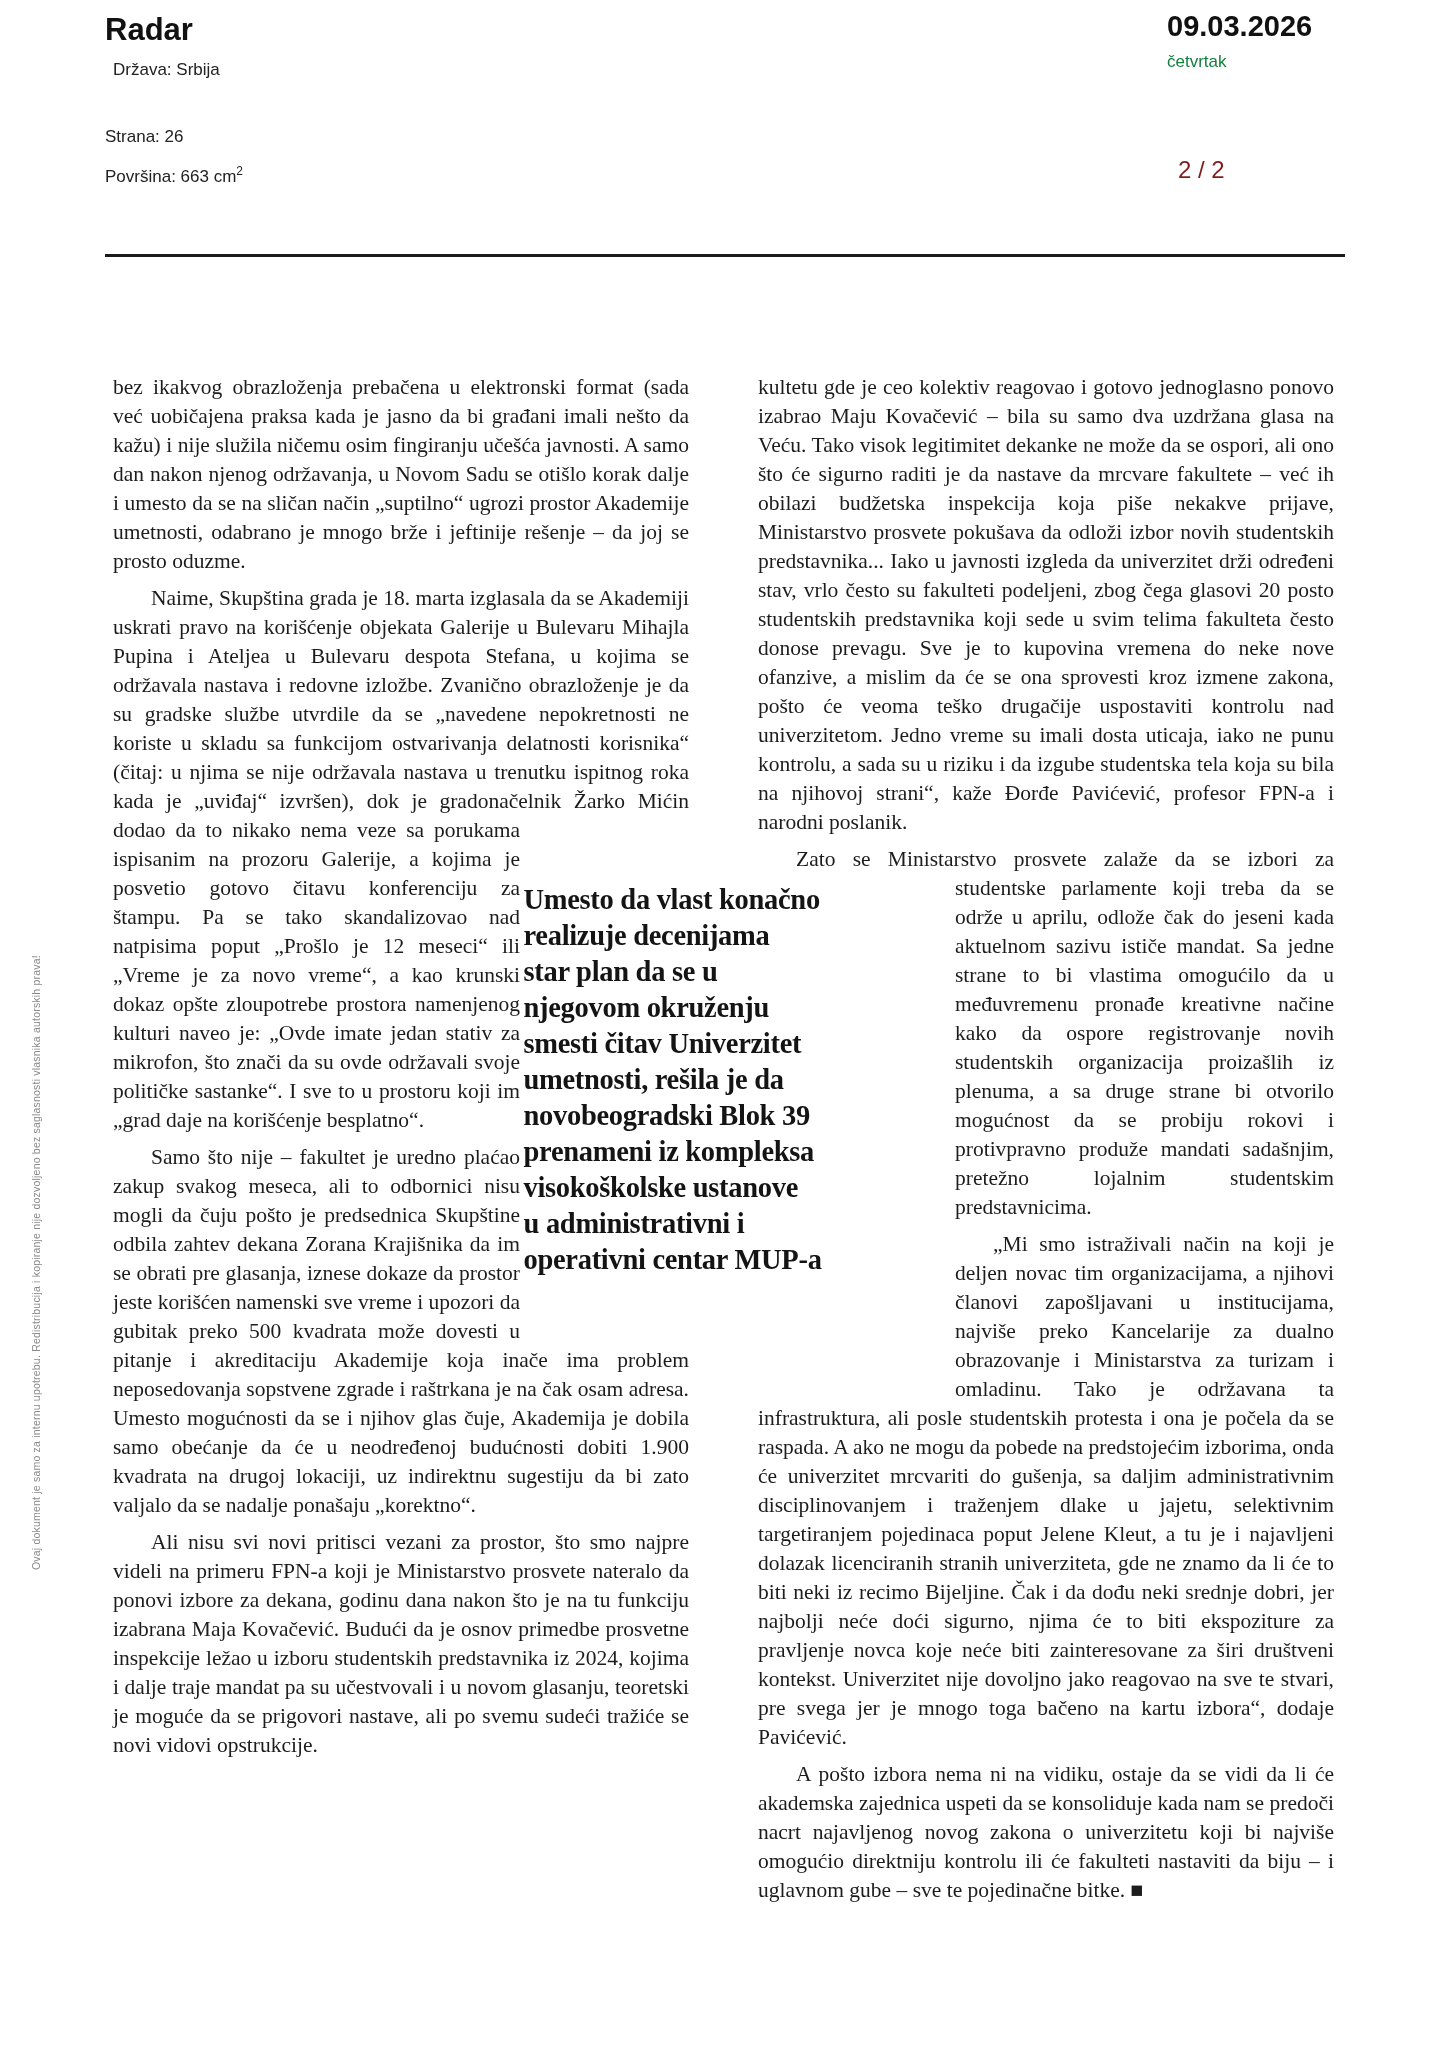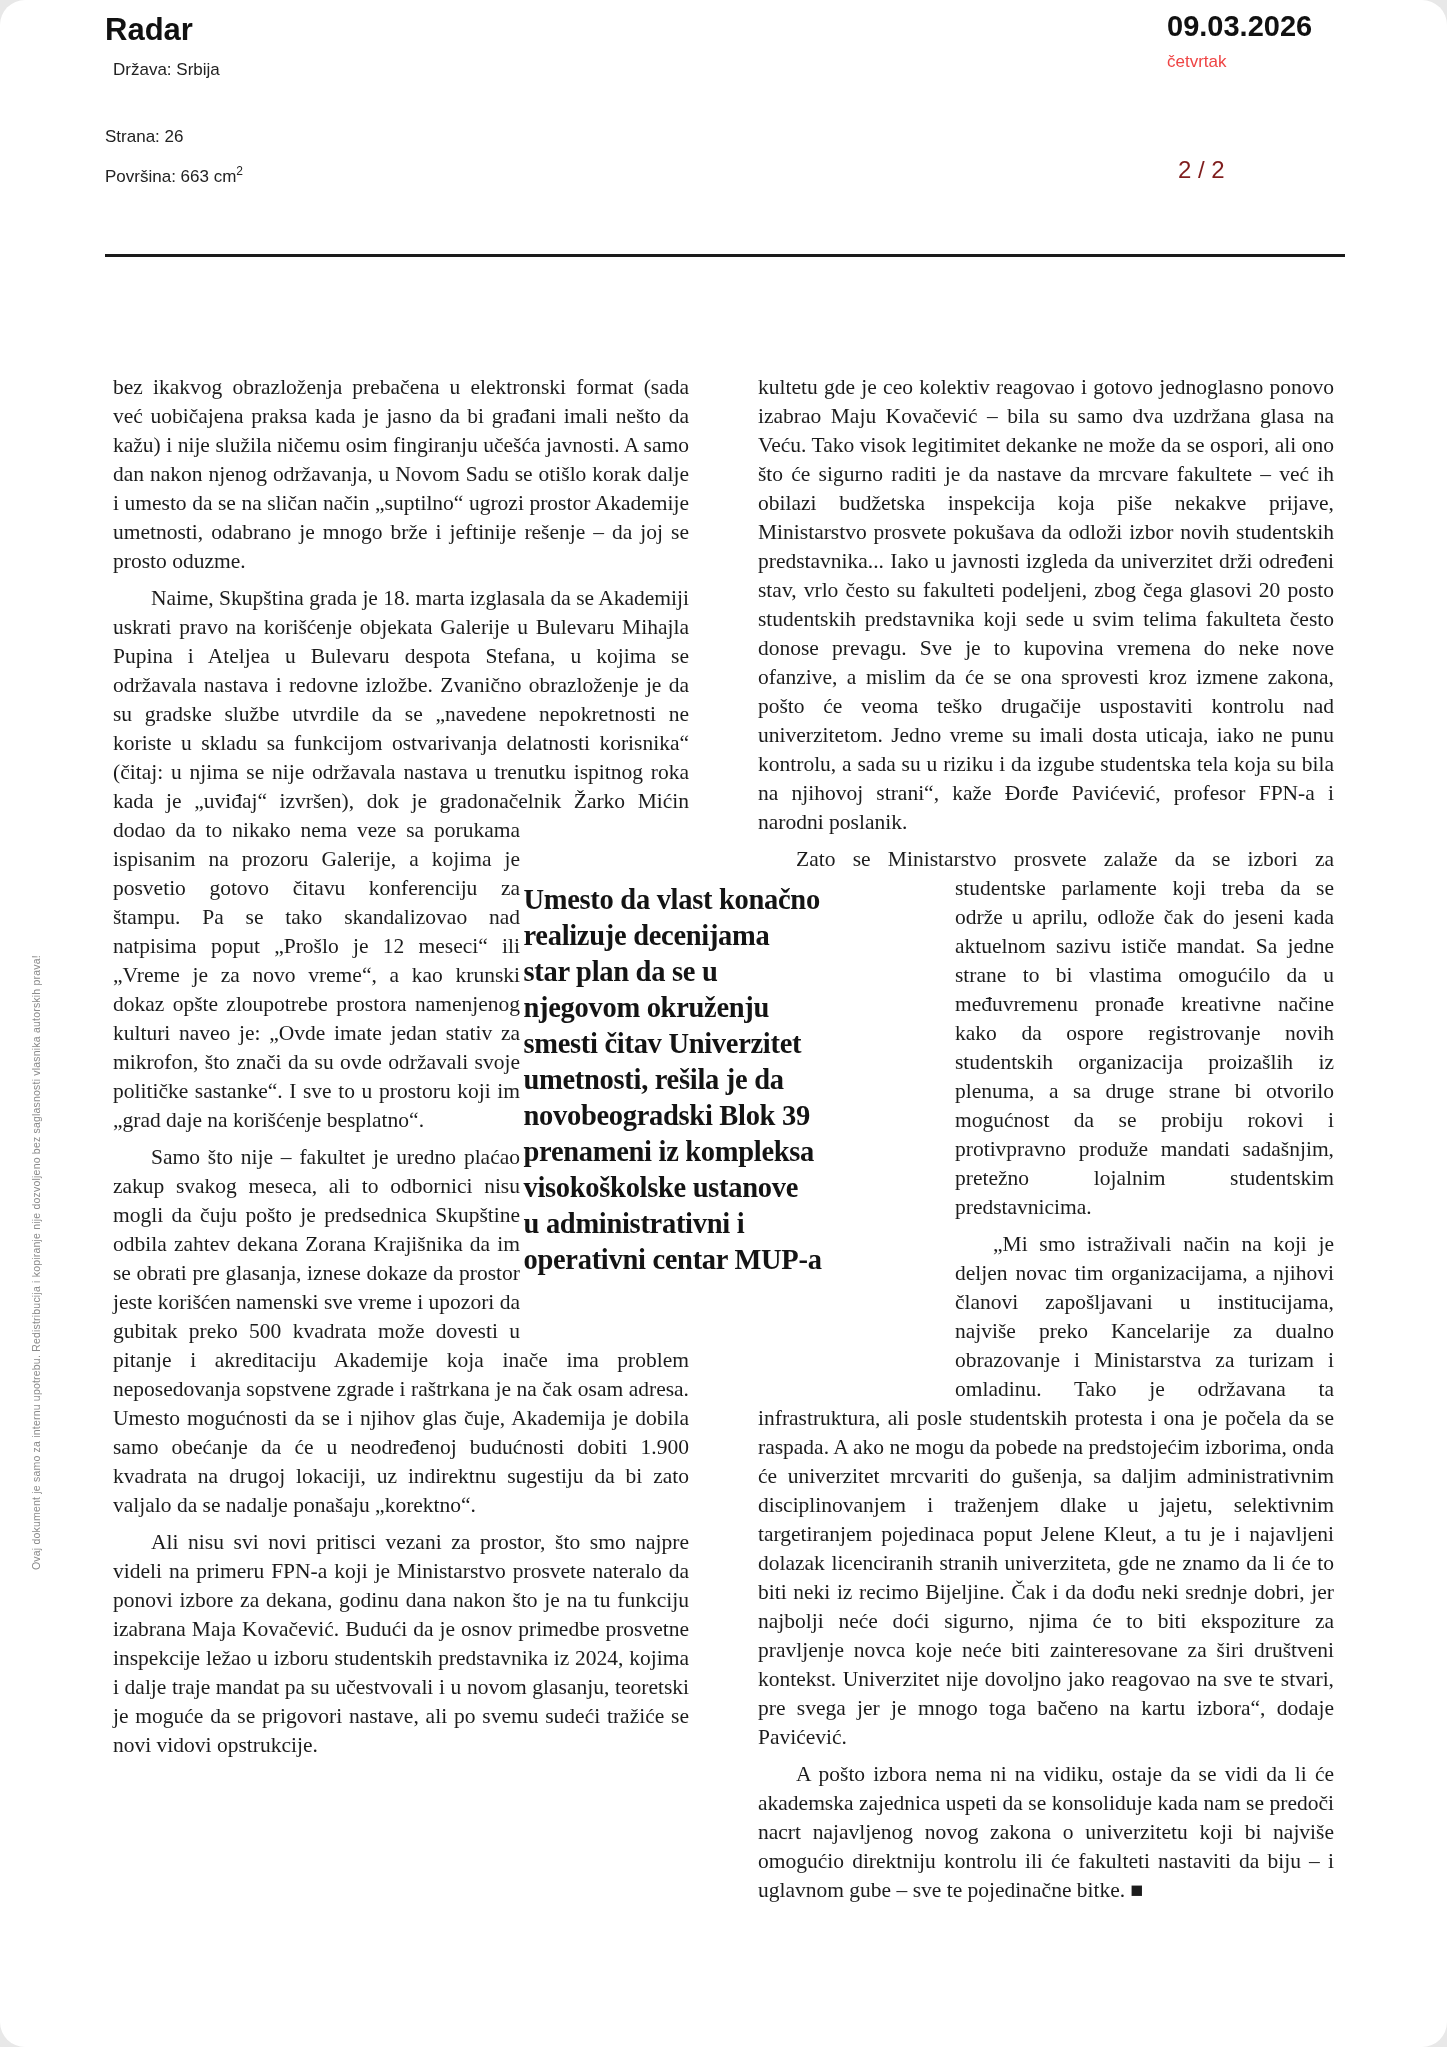--- a/index.html
+++ b/index.html
@@ -4,21 +4,20 @@
 <style>
   html,body{margin:0;padding:0;background:#e8e8e8;}
   .page{
     position:relative;
     width:1447px;height:2047px;
     margin:0 auto;
     background:#ffffff;
     overflow:hidden;
     font-family:"Liberation Serif","DejaVu Serif",serif;
     color:#1c1c1c;
-    border-radius:25px;
   }
   
   .hdr-source{
     position:absolute;left:105px;top:12px;
     font-family:"Liberation Sans","DejaVu Sans",sans-serif;
     font-size:31px;font-weight:700;letter-spacing:0;color:#111;
   }
   .hdr-country{
     position:absolute;left:113px;top:60px;
     font-family:Liberation Sans, sans-serif;
@@ -36,21 +35,21 @@
   }
   .hdr-area sup{font-size:12px;line-height:0;}
   .hdr-date{
     position:absolute;left:1167px;top:10px;
     font-family:"Liberation Sans","DejaVu Sans",sans-serif;
     font-size:29px;font-weight:700;color:#111;
   }
   .hdr-weekday{
     position:absolute;left:1167px;top:52px;
     font-family:"Liberation Sans","DejaVu Sans",sans-serif;
-    font-size:17px;color:#ef4444;
+    font-size:17px;color:#15803d;
   }
   .hdr-pagination{
     position:absolute;left:1178px;top:156px;
     font-family:"Liberation Sans","DejaVu Sans",sans-serif;
     font-size:24px;color:#7f1d1d;
   }
   .hdr-rule{
     position:absolute;left:105px;top:254px;
     width:1240px;height:3px;background:#1a1a1a;
   }

